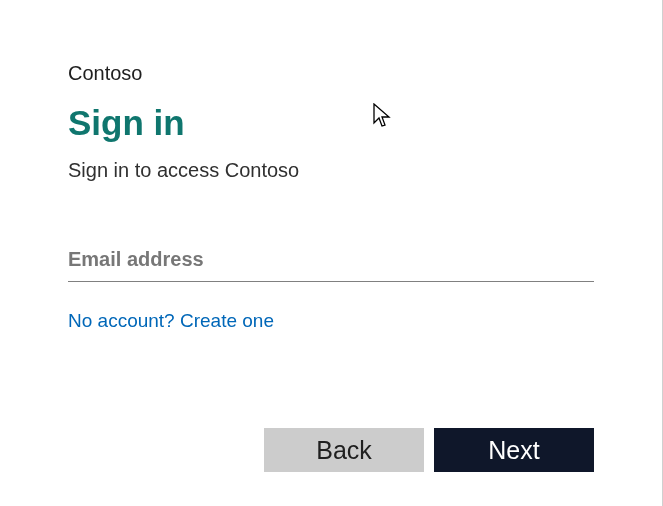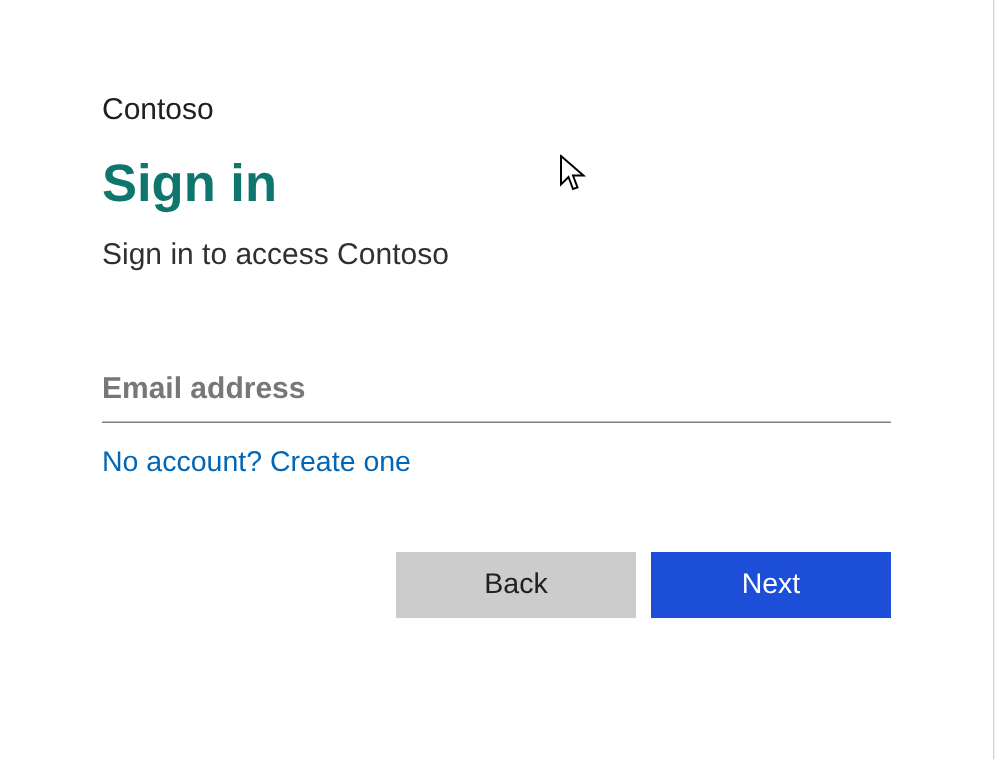--- a/index.html
+++ b/index.html
@@ -49,49 +49,50 @@
       outline: none;
       color: #202020;
       background: transparent;
       font-weight: bold;
     }
     .email-input::placeholder {
       color: #777777;
     }
     .create-link {
       display: inline-block;
-      margin-top: 16px;
+      margin-top: 28px;
       font-size: 19px;
       color: #0067b8;
       text-decoration: none;
       cursor: pointer;
     }
     .button-row {
       display: flex;
       justify-content: flex-end;
       gap: 10px;
       margin-top: 48px;
     }
     .btn {
       width: 160px;
       height: 44px;
       border: none;
-      font-size: 19px;
+      font-size: 25px;
       font-family: inherit;
       cursor: pointer;
       display: inline-flex;
       align-items: center;
       justify-content: center;
+      margin-top: 48px;
     }
     .btn-back {
       background: #cccccc;
       color: #202020;
     }
     .btn-next {
-      background: #1d4ed8;
+      background: #0f172a;
       color: #ffffff;
     }
     .cursor {
       position: absolute;
       left: 373px;
       top: 103px;
       pointer-events: none;
       z-index: 9999;
     }
   </style>

